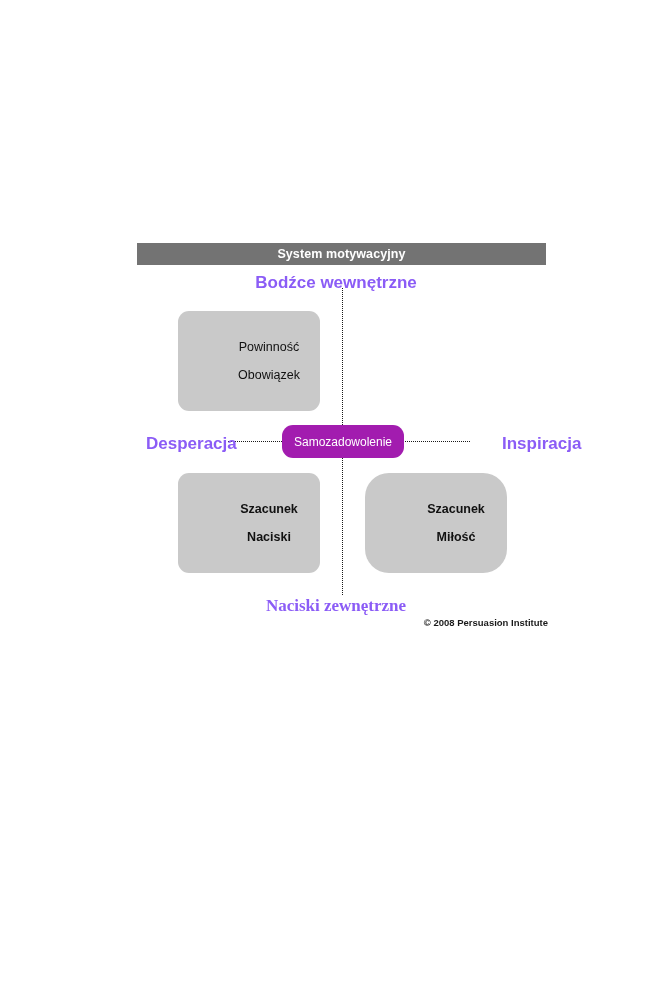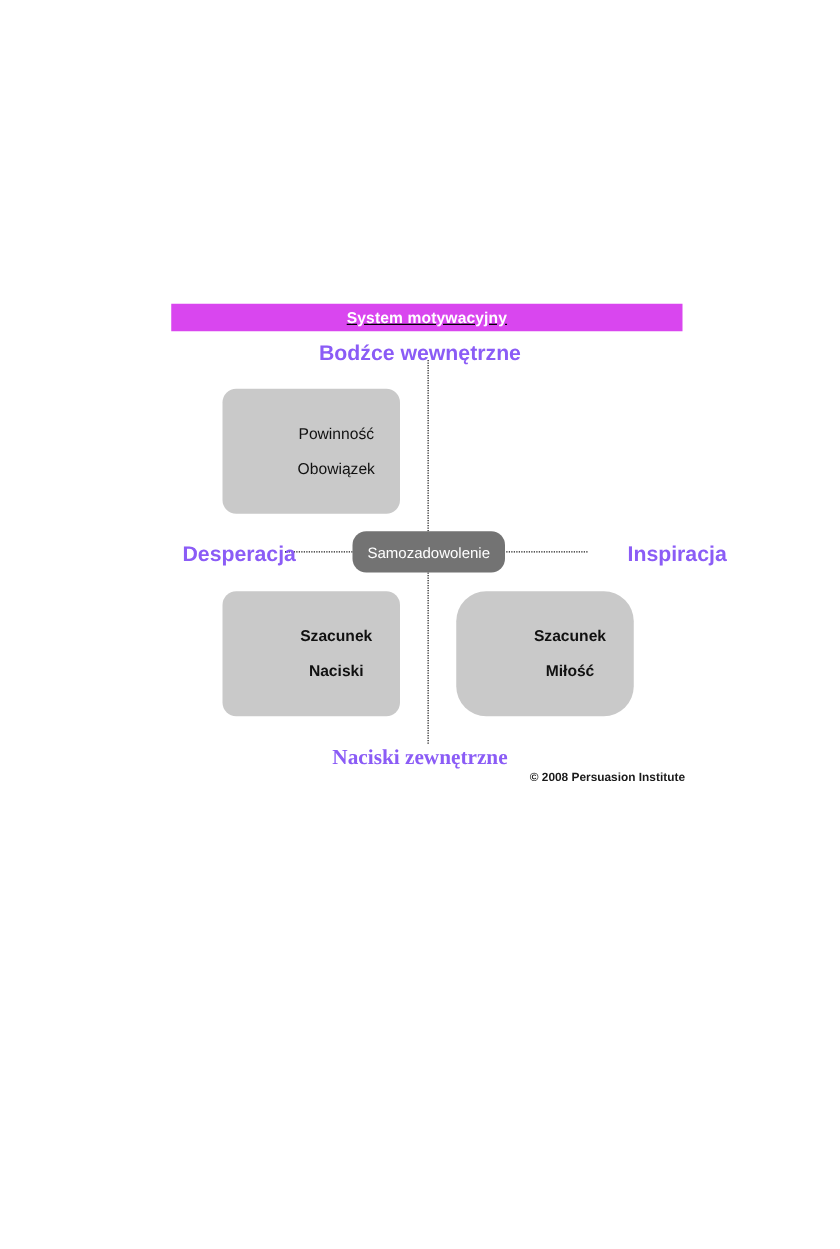--- a/index.html
+++ b/index.html
@@ -24,25 +24,24 @@
     height: 999px;
   }
 
   
   .title-bar {
     position: absolute;
     left: 137px;
     top: 243px;
     width: 409px;
     height: 22px;
-    background: #d946ef;
+    background: #737373;
     display: flex;
     align-items: center;
     justify-content: center;
-    text-decoration: underline;
   }
   .title-bar-label {
     color: #ffffff;
     font-size: 12.5px;
     font-weight: bold;
     letter-spacing: 0.1px;
     line-height: 1;
   }
 
   
@@ -129,21 +128,21 @@
   .quadrant-line.primary { margin-bottom: 16px; }
   .quadrant .bold { font-weight: bold; }
 
   
   .center-pill {
     position: absolute;
     left: 282px;
     top: 425px;
     width: 122px;
     height: 33px;
-    background: #737373;
+    background: #a21caf;
     border-radius: 11px;
     display: flex;
     align-items: center;
     justify-content: center;
   }
   .center-pill-label {
     color: #ffffff;
     font-size: 12px;
     line-height: 1;
     white-space: nowrap;

